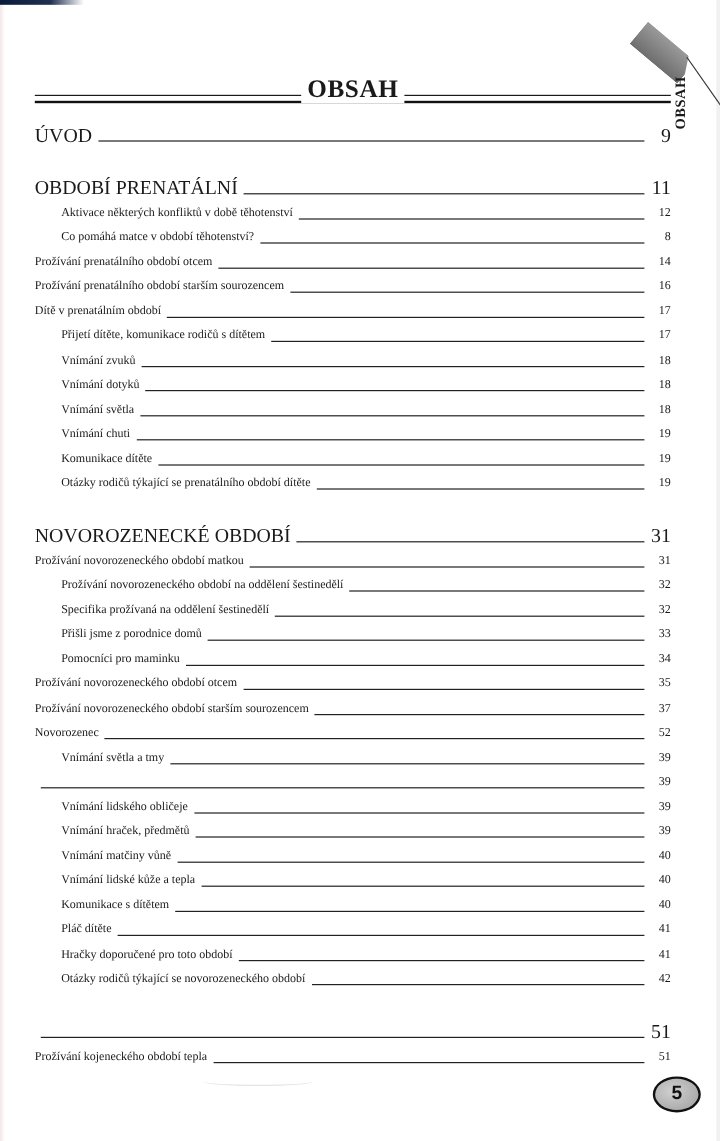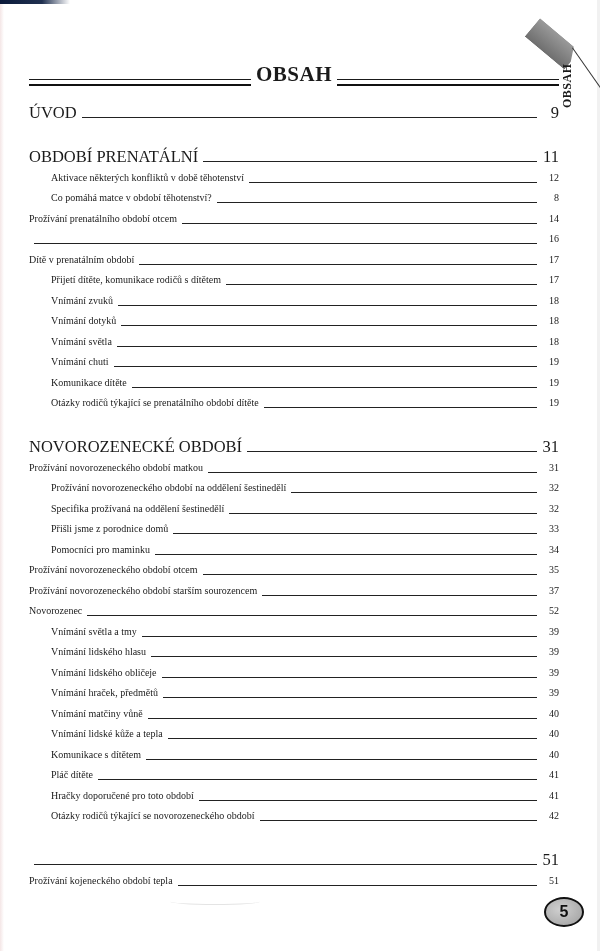--- a/index.html
+++ b/index.html
@@ -213,20 +213,21 @@
       <span class="label">Co pomáhá matce v období těhotenství?</span>
       <span class="leader"></span>
       <span class="page">8</span>
     </div>
     <div class="row">
       <span class="label">Prožívání prenatálního období otcem</span>
       <span class="leader"></span>
       <span class="page">14</span>
     </div>
     <div class="row">
+      <span class="label">Prožívání prenatálního období starším sourozencem</span>
       <span class="leader"></span>
       <span class="page">16</span>
     </div>
     <div class="row">
       <span class="label">Dítě v prenatálním období</span>
       <span class="leader"></span>
       <span class="page">17</span>
     </div>
     <div class="row indent">
       <span class="label">Přijetí dítěte, komunikace rodičů s dítětem</span>
@@ -308,21 +309,20 @@
       <span class="label">Novorozenec</span>
       <span class="leader"></span>
       <span class="page">52</span>
     </div>
     <div class="row indent">
       <span class="label">Vnímání světla a tmy</span>
       <span class="leader"></span>
       <span class="page">39</span>
     </div>
     <div class="row indent">
-      <span class="label">Vnímání lidského hlasu</span>
       <span class="leader"></span>
       <span class="page">39</span>
     </div>
     <div class="row indent">
       <span class="label">Vnímání lidského obličeje</span>
       <span class="leader"></span>
       <span class="page">39</span>
     </div>
     <div class="row indent">
       <span class="label">Vnímání hraček, předmětů</span>

